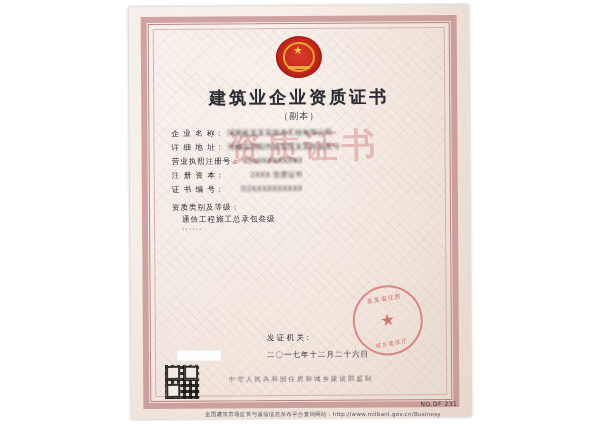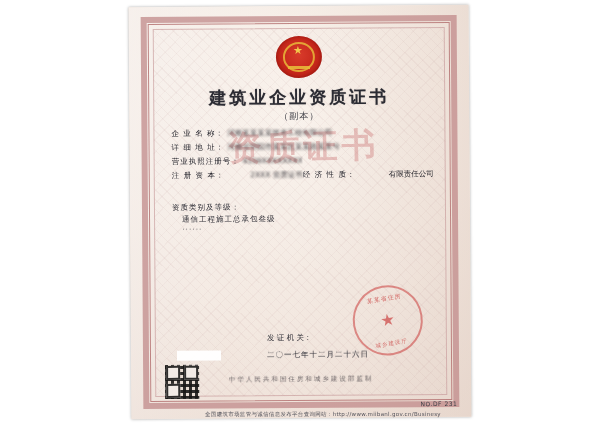--- a/index.html
+++ b/index.html
@@ -409,26 +409,26 @@
         <span class="half">
           <span class="lbl">营业执照注册号：</span>
           <span class="val blur">4109XXXXXXXXXXXX</span>
         </span>
       </div>
       <div class="row">
         <span class="half">
           <span class="lbl">注 册 资 本：</span>
           <span class="val blur">2XXX 资质证书</span>
         </span>
-        <span class="half">
-          <span class="lbl">经 济 性 质：</span>
-          <span class="val">有限责任公司</span>
-        </span>
       </div>
       <div class="row">
+        <span class="half">
+          <span class="lbl">证 书 编 号：</span>
+          <span class="val blur">D2XXXXXXXXXX</span>
+        </span>
       </div>
       <div class="scope-title">资质类别及等级：</div>
       <div class="scope-body">通信工程施工总承包叁级</div>
       <div class="scope-dots">······</div>
     </div>
 
     <div class="white-strip"></div>
 
     <div class="issue">
       <div class="line1">发 证 机 关：</div>

